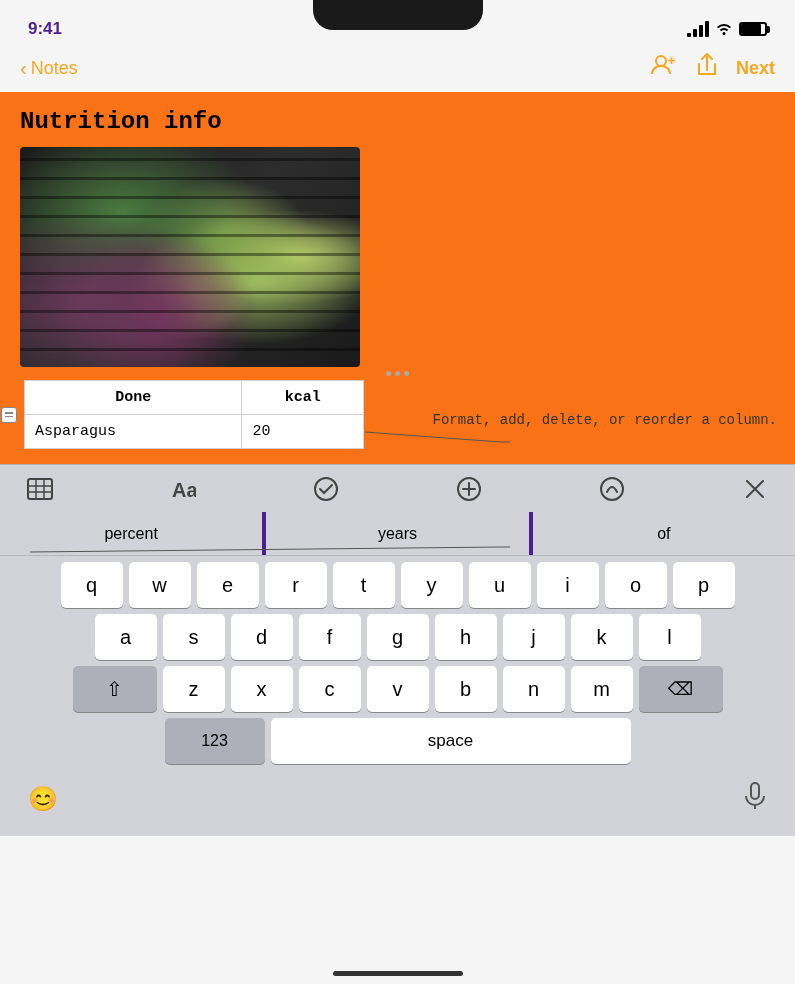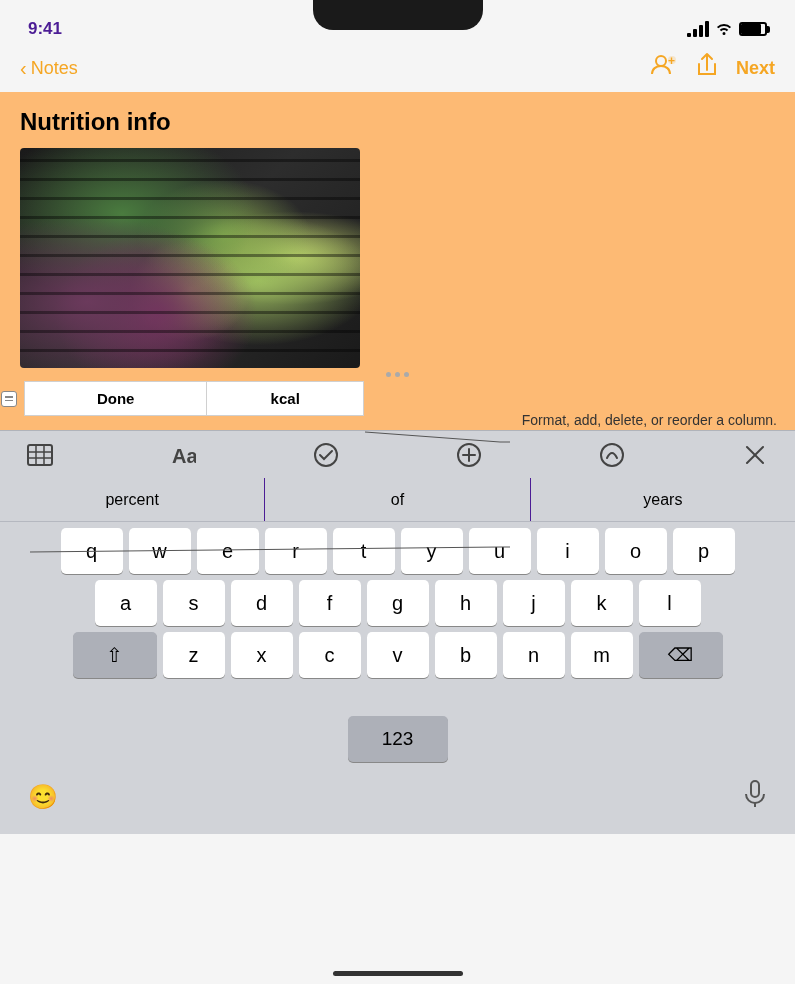--- a/index.html
+++ b/index.html
@@ -246,21 +246,21 @@
       height: 44px;
     }
     .predictive-item {
       flex: 1;
       display: flex;
       align-items: center;
       justify-content: center;
       font-size: 16px;
       color: #000;
       cursor: pointer;
-      border-right: 1px solid #4c1d95;
+      border-right: 4px solid #4c1d95;
     }
     .predictive-item:last-child {
       border-right: none;
     }
 
     
     .key-row {
       display: flex;
       justify-content: center;
       padding: 6px 4px 0;
@@ -277,22 +277,21 @@
       font-weight: 400;
       color: #000;
       cursor: pointer;
       height: 46px;
     }
     .key-dark {
       background: #adb0b8;
       color: #000;
     }
     .key-wide {
-      font-size: 19px;
-      margin-top: 32px;
+      font-size: 16px;
     }
 
     
     .bottom-bar {
       display: flex;
       justify-content: space-between;
       align-items: center;
       padding: 10px 28px 20px;
       background: #d1d3d8;
     }
@@ -317,21 +316,22 @@
 
     
     .table-wrapper {
       position: relative;
       display: inline-block;
       margin-left: 4px;
     }
 
     .content-region {
       position: relative;
-      background: #fdba74;
+      background: #f97316;
+      font-family: Liberation Mono, monospace;
     }
   </style>
 </head>
 <body>
 
 <div class="phone-frame">
   <div class="notch"></div>
 
   <div class="status-bar">
     <span class="status-time">9:41</span>
@@ -408,20 +408,24 @@
         </div>
 
         <table class="note-table">
           <thead>
             <tr>
               <th>Done</th>
               <th>kcal</th>
             </tr>
           </thead>
           <tbody>
+            <tr>
+              <td>Asparagus</td>
+              <td>20</td>
+            </tr>
           </tbody>
         </table>
       </div>
     </div>
 
     <svg style="position:absolute; top:290px; left:0; width:795px; height:280px; pointer-events:none;">
 
       <line x1="365" y1="50" x2="500" y2="60" stroke="#555" stroke-width="1"></line>
       <line x1="500" y1="60" x2="510" y2="60" stroke="#555" stroke-width="1"></line>
 
@@ -481,22 +485,22 @@
         <line x1="3" y1="3" x2="19" y2="19" stroke="#444" stroke-width="2" stroke-linecap="round"></line>
         <line x1="19" y1="3" x2="3" y2="19" stroke="#444" stroke-width="2" stroke-linecap="round"></line>
       </svg>
     </div>
   </div>
 
   <div class="keyboard">
 
     <div class="predictive-bar">
       <div class="predictive-item">percent</div>
+      <div class="predictive-item">years</div>
       <div class="predictive-item">of</div>
-      <div class="predictive-item">years</div>
     </div>
 
     <div class="key-row">
       <div class="key" style="width:62px;">q</div>
       <div class="key" style="width:62px;">w</div>
       <div class="key" style="width:62px;">e</div>
       <div class="key" style="width:62px;">r</div>
       <div class="key" style="width:62px;">t</div>
       <div class="key" style="width:62px;">y</div>
       <div class="key" style="width:62px;">u</div>
@@ -524,20 +528,21 @@
       <div class="key" style="width:62px;">c</div>
       <div class="key" style="width:62px;">v</div>
       <div class="key" style="width:62px;">b</div>
       <div class="key" style="width:62px;">n</div>
       <div class="key" style="width:62px;">m</div>
       <div class="key key-dark" style="width:84px; font-size:18px;">⌫</div>
     </div>
 
     <div class="key-row" style="padding-bottom:8px;">
       <div class="key key-dark key-wide" style="width:100px;">123</div>
+      <div class="key" style="flex:1; max-width:360px; font-size:17px;">space</div>
     </div>
 
   </div>
 
   <div class="bottom-bar">
     <span class="bottom-icon">😊</span>
     <span class="bottom-icon">
       <svg width="24" height="28" viewBox="0 0 24 28">
         <rect x="8" y="1" width="8" height="16" rx="4" fill="none" stroke="#555" stroke-width="2"></rect>
         <path d="M3 14a9 9 0 0018 0" fill="none" stroke="#555" stroke-width="2"></path>

